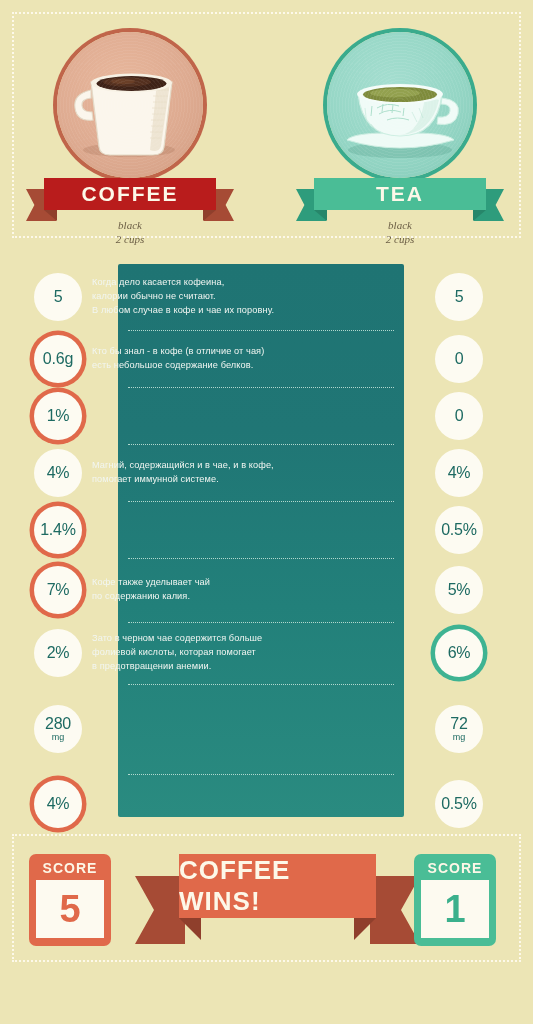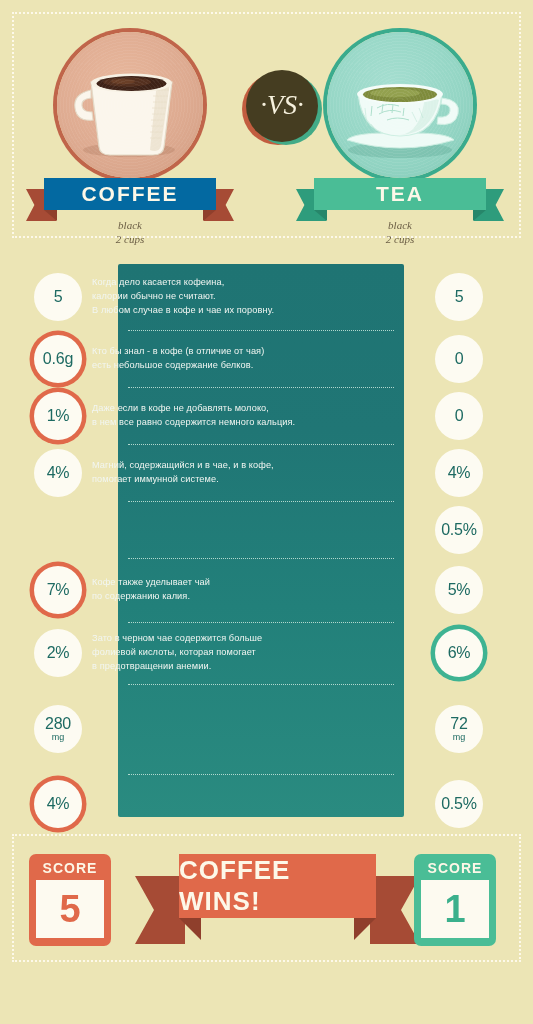--- a/index.html
+++ b/index.html
@@ -134,21 +134,21 @@
   .ribbon .band {
     position: absolute;
     left: 0; top: 0;
     width: 100%; height: 32px;
     display: flex; align-items: center; justify-content: center;
     color: #fdf8e8;
     font-size: 21px;
     font-weight: bold;
     letter-spacing: 2px;
   }
-  .ribbon-coffee .band { background: #0369a1; }
+  .ribbon-coffee .band { background: #b91c1c; }
   .ribbon-tea    .band { background: #4abd96; }
 
   .ribbon .fold-l, .ribbon .fold-r {
     position: absolute;
     top: 32px;
     width: 13px; height: 11px;
   }
   .ribbon .fold-l { left: 0; }
   .ribbon .fold-r { right: 0; }
   .ribbon-coffee .fold-l, .ribbon-coffee .fold-r { background: #8f3f2c; }
@@ -343,27 +343,20 @@
             <path d="M93 106 L104 106"></path>
         </g>
         <ellipse cx="74.5" cy="51" rx="40.5" ry="9.5" fill="#f7f1e4"></ellipse>
         <ellipse cx="74.5" cy="51.5" rx="35" ry="7.4" fill="#3e2217"></ellipse>
         <ellipse cx="70" cy="50" rx="24" ry="4.6" fill="#5a3422" opacity="0.8"></ellipse>
         <ellipse cx="66" cy="49.5" rx="12" ry="2.6" fill="#7a4a2d" opacity="0.6"></ellipse>
         <path d="M34 58 Q16 62 18 76 Q20 90 36 88 L35 80 Q26 80 25 74 Q24 67 34 66 Z" fill="#fbf6ec" stroke="#e3d9c6" stroke-width="1.1"></path>
       </svg>
     </div>
 
-    <div class="vs-wrap">
-      <div class="vs-sh-l"></div>
-      <div class="vs-sh-r"></div>
-      <div class="vs-core">
-        <span>·VS·</span>
-      </div>
-    </div>
 
     <div class="disc disc-tea">
       <svg class="cup-art" viewBox="0 0 146 146">
         <ellipse cx="73" cy="118" rx="52" ry="8" fill="rgba(40,120,100,0.18)"></ellipse>
         <path d="M20 108 Q73 124 127 108 Q120 100 73 101 Q26 100 20 108 Z" fill="#eefbf6" stroke="#cdeee2" stroke-width="1"></path>
         <path d="M31 62 Q36 104 73 104 Q110 104 115 62 Z" fill="#f0fbf7" stroke="#cdeee2" stroke-width="1.2"></path>
         <path d="M98 64 Q94 101 73 103 Q104 102 112 68 Z" fill="#dcf2e9"></path>
         <ellipse cx="73" cy="62" rx="43" ry="10" fill="#f4fcf9"></ellipse>
         <ellipse cx="73" cy="62.5" rx="37" ry="7.6" fill="#7e8b3c"></ellipse>
         <ellipse cx="68" cy="61" rx="25" ry="4.4" fill="#97a452" opacity="0.85"></ellipse>
@@ -434,41 +427,41 @@
         </div>
         <div class="badge right" style="top: 4.5px;">
           <div class="v">0</div>
         </div>
       </div>
       <div class="row" style="height: 57px;">
         <div class="divider" style="top: 0px;"></div>
         <div class="badge left win-coffee" style="top: 4.5px;">
           <div class="v">1%</div>
         </div>
-        <div class="cell-txt">
-          <p>Даже если в кофе не добавлять молоко,<br>в нем все равно содержится немного кальция.</p>
-        </div>
         <div class="badge right" style="top: 4.5px;">
           <div class="v">0</div>
         </div>
       </div>
       <div class="row" style="height: 57px;">
         <div class="divider" style="top: 0px;"></div>
         <div class="badge left" style="top: 4.5px;">
           <div class="v">4%</div>
         </div>
         <div class="cell-txt">
           <p>Магний, содержащийся и в чае, и в кофе,<br>помогает иммунной системе.</p>
         </div>
         <div class="badge right" style="top: 4.5px;">
           <div class="v">4%</div>
         </div>
       </div>
       <div class="row" style="height: 57px;">
         <div class="divider" style="top: 0px;"></div>
+        <div class="badge left win-coffee" style="top: 4.5px;">
+          <div class="v">1.4%</div>
+        </div>
         <div class="badge right" style="top: 4.5px;">
           <div class="v">0.5%</div>
         </div>
       </div>
       <div class="row" style="height: 64px;">
         <div class="divider" style="top: 0px;"></div>
         <div class="badge left win-coffee" style="top: 8px;">
           <div class="v">7%</div>
         </div>
         <div class="cell-txt">

